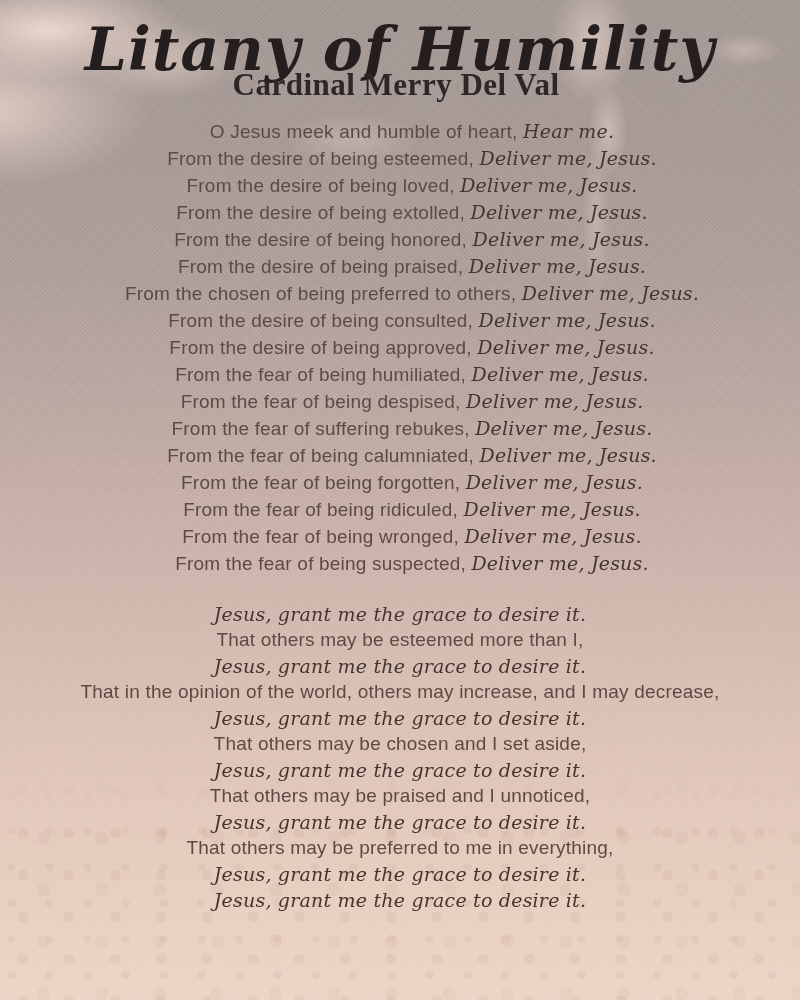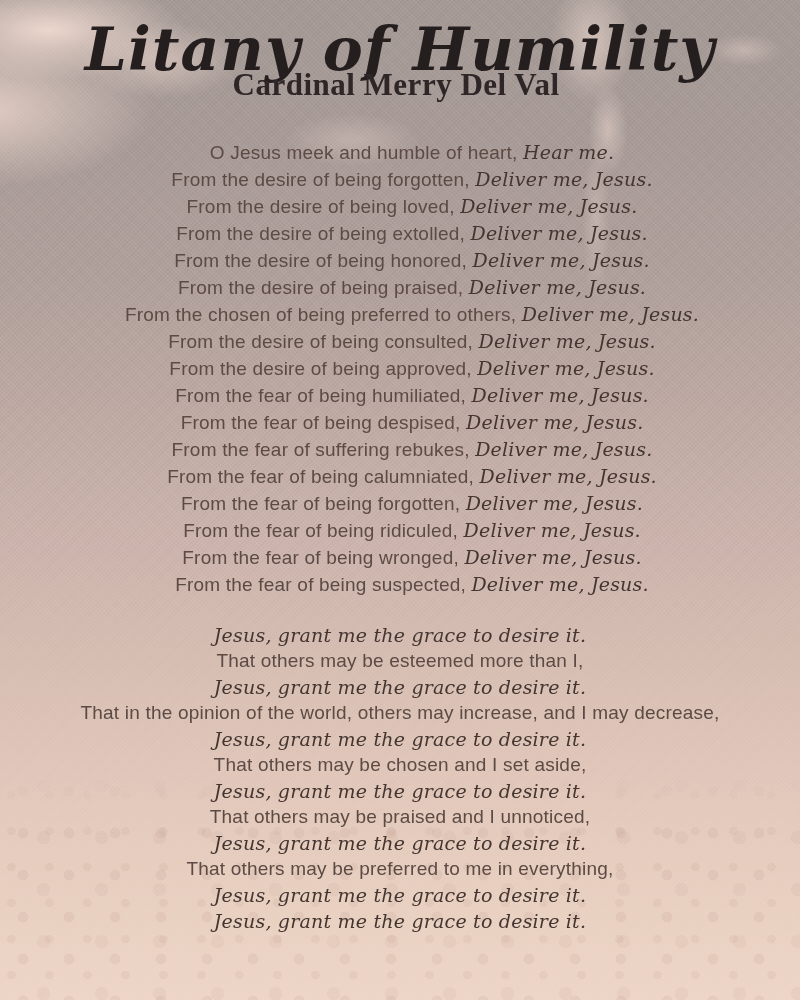--- a/index.html
+++ b/index.html
@@ -81,21 +81,21 @@
   }
   .subtitle {
     margin: -14px 8px 0 0;
     font-family: "Liberation Serif", serif;
     font-weight: 600;
     font-size: 31px;
     letter-spacing: 0.5px;
     color: #2e2627;
   }
   .stanza { margin: 0 auto; }
-  .stanza.petitions { margin-top: 36px; padding-left: 24px; }
+  .stanza.petitions { margin-top: 15px; padding-left: 24px; }
   .stanza.aspirations { margin-top: 24px; }
   .line {
     margin: 0;
     font-size: 19px;
     line-height: 26px;
     color: #5c4a44;
     letter-spacing: 0.2px;
     white-space: nowrap;
   }
   .plain-part { color: #5c4a44; }
@@ -124,21 +124,21 @@
 
   <div class="content">
     <div class="hdr">
       <h1 class="title">Litany of Humility</h1>
       <h2 class="subtitle">Cardinal Merry Del Val</h2>
     </div>
 
     <div class="stanza petitions">
 
     <p class="line"><span class="plain-part">O Jesus meek and humble of heart,</span> <span class="script-part">Hear me.</span></p>
-        <p class="line"><span class="plain-part">From the desire of being forgotten,</span> <span class="script-part">Deliver me, Jesus.</span></p>
+        <p class="line"><span class="plain-part">From the desire of being esteemed,</span> <span class="script-part">Deliver me, Jesus.</span></p>
         <p class="line"><span class="plain-part">From the desire of being loved,</span> <span class="script-part">Deliver me, Jesus.</span></p>
         <p class="line"><span class="plain-part">From the desire of being extolled,</span> <span class="script-part">Deliver me, Jesus.</span></p>
         <p class="line"><span class="plain-part">From the desire of being honored,</span> <span class="script-part">Deliver me, Jesus.</span></p>
         <p class="line"><span class="plain-part">From the desire of being praised,</span> <span class="script-part">Deliver me, Jesus.</span></p>
         <p class="line"><span class="plain-part">From the chosen of being preferred to others,</span> <span class="script-part">Deliver me, Jesus.</span></p>
         <p class="line"><span class="plain-part">From the desire of being consulted,</span> <span class="script-part">Deliver me, Jesus.</span></p>
         <p class="line"><span class="plain-part">From the desire of being approved,</span> <span class="script-part">Deliver me, Jesus.</span></p>
         <p class="line"><span class="plain-part">From the fear of being humiliated,</span> <span class="script-part">Deliver me, Jesus.</span></p>
         <p class="line"><span class="plain-part">From the fear of being despised,</span> <span class="script-part">Deliver me, Jesus.</span></p>
         <p class="line"><span class="plain-part">From the fear of suffering rebukes,</span> <span class="script-part">Deliver me, Jesus.</span></p>

